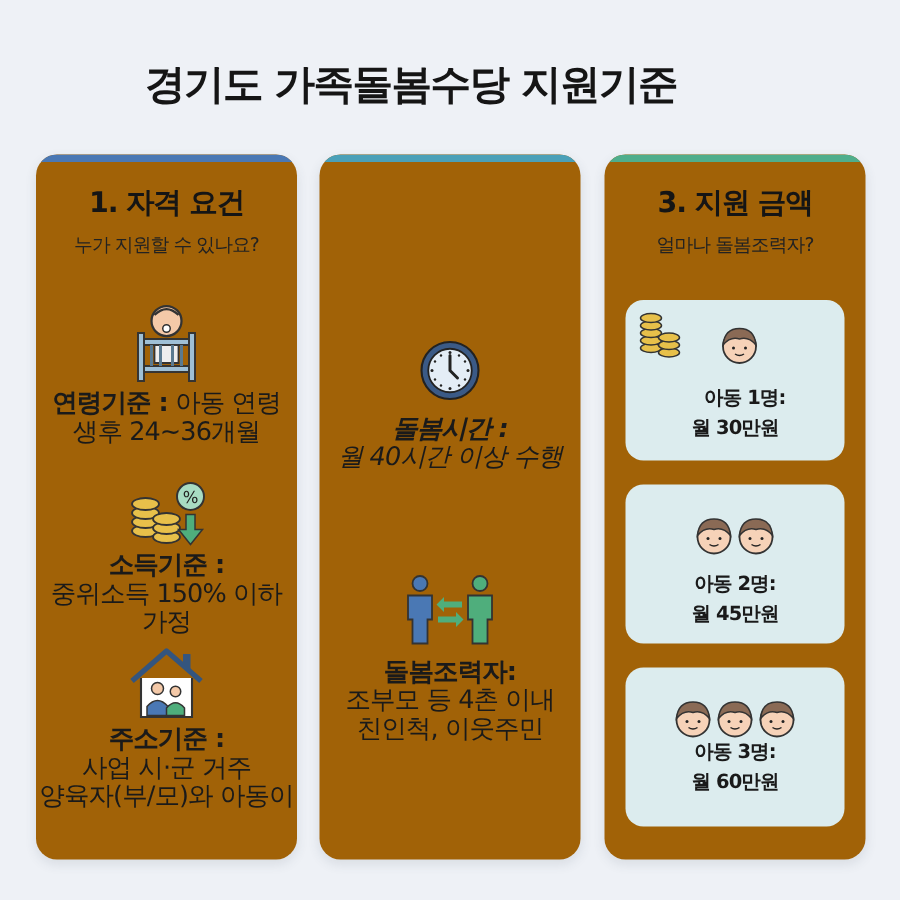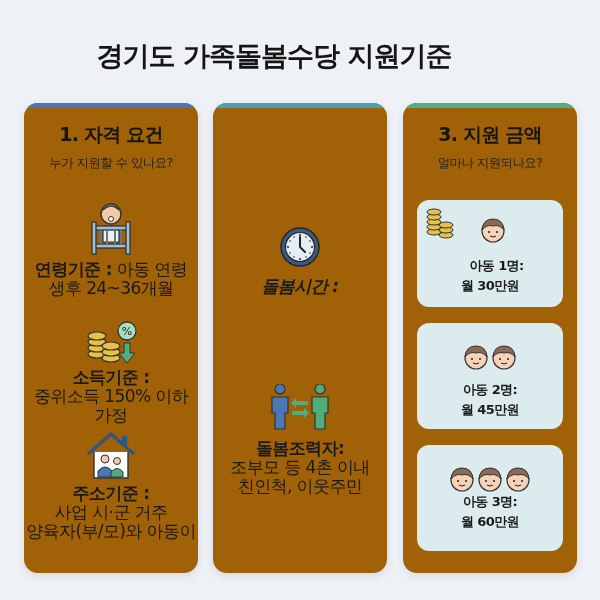--- a/index.html
+++ b/index.html
@@ -112,20 +112,21 @@
             <circle cx="28" cy="32" r="0.8"></circle>
             <circle cx="16" cy="32" r="0.8"></circle>
             <circle cx="12" cy="28" r="0.8"></circle>
             <circle cx="12" cy="16" r="0.8"></circle>
             <circle cx="16" cy="12" r="0.8"></circle>
           </g>
         <path d="M22 22 V12 M22 22 L27 27" stroke="#222" stroke-width="2" stroke-linecap="round"></path>
       </svg>
     </span>
     <div class="lbl" style="margin-top:8px;"><b>돌봄시간 :</b></div>
+    <div class="lbl">월 40시간 이상 수행</div>
   </div>
 
   <div class="item" style="top:280px;">
     <span>
       <svg width="64" height="48" viewBox="0 0 64 48">
         <circle cx="12" cy="6" r="5" fill="#4a78b4" stroke="#333" stroke-width="1.2"></circle>
         <path d="M4 14 h16 v16 h-3 v16 h-10 v-16 h-3z" fill="#4a78b4" stroke="#333" stroke-width="1.2"></path>
         <circle cx="52" cy="6" r="5" fill="#4fae7c" stroke="#333" stroke-width="1.2"></circle>
         <path d="M44 14 h16 v16 h-3 v16 h-10 v-16 h-3z" fill="#4fae7c" stroke="#333" stroke-width="1.2"></path>
         <path d="M40 18 h-12 v-3 l-5 5 l5 5 v-3 h12z" fill="#4fae7c"></path>
@@ -135,21 +136,21 @@
     <div class="lbl" style="margin-top:8px;"><b>돌봄조력자:</b></div>
     <div class="lbl">조부모 등 4촌 이내</div>
     <div class="lbl">친인척, 이웃주민</div>
   </div>
 </div>
 
 <div class="card" style="left:403px;">
   <div class="bar" style="background:#4fae8c;"></div>
   <div class="head">
     <h2>3. 지원 금액</h2>
-    <div class="sub">얼마나 지원되나요?</div>
+    <div class="sub">얼마나 돌봄조력자?</div>
   </div>
 
   <div class="amount" style="top:97px;height:107px;">
     <div style="position:relative;height:50px;">
       <span style="position:absolute;left:8px;top:8px;">
         <svg width="30" height="32" viewBox="0 0 30 32">
           <g stroke="#333" stroke-width="1" fill="#e7c04a">
             <ellipse cx="9" cy="24" rx="7" ry="3"></ellipse>
               <ellipse cx="9" cy="19" rx="7" ry="3"></ellipse>
               <ellipse cx="9" cy="14" rx="7" ry="3"></ellipse>

